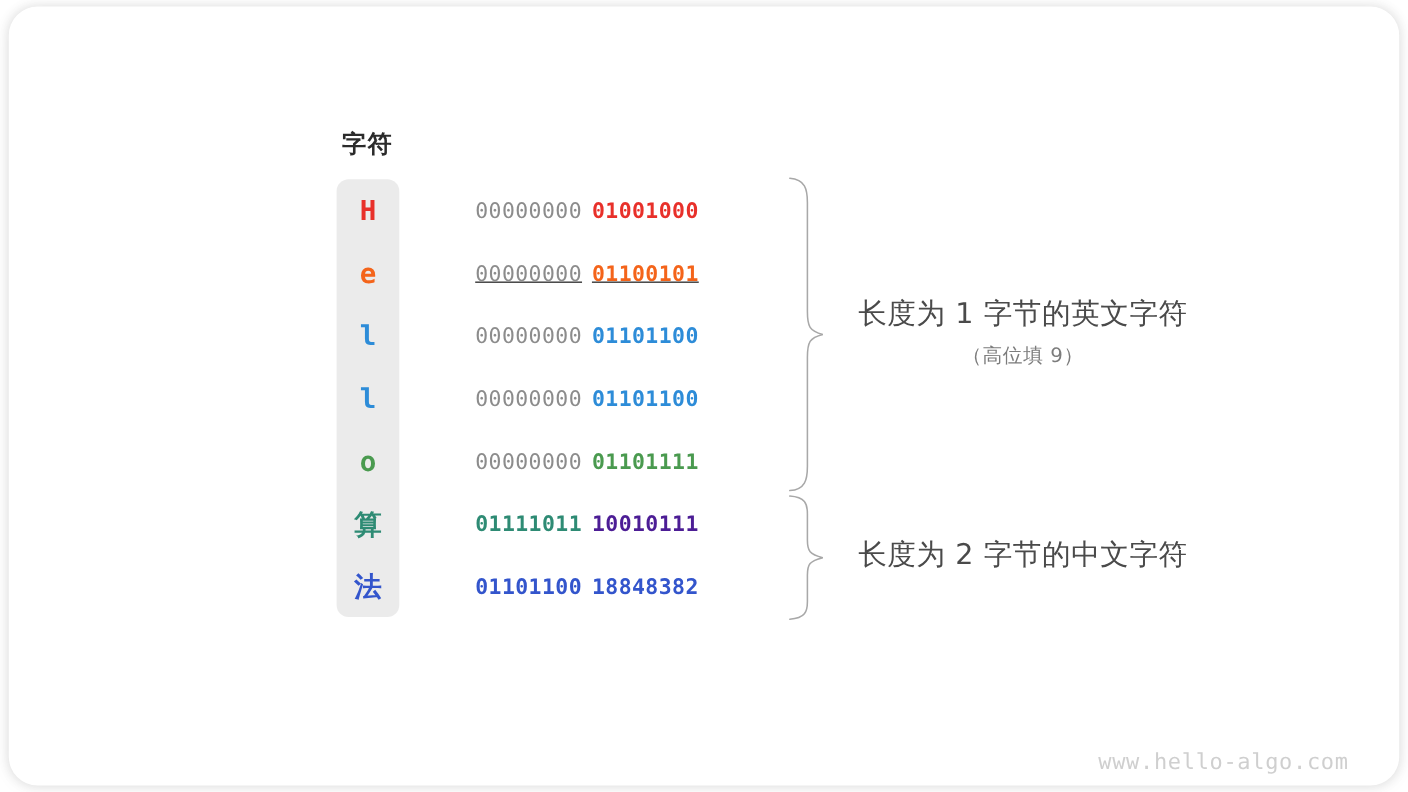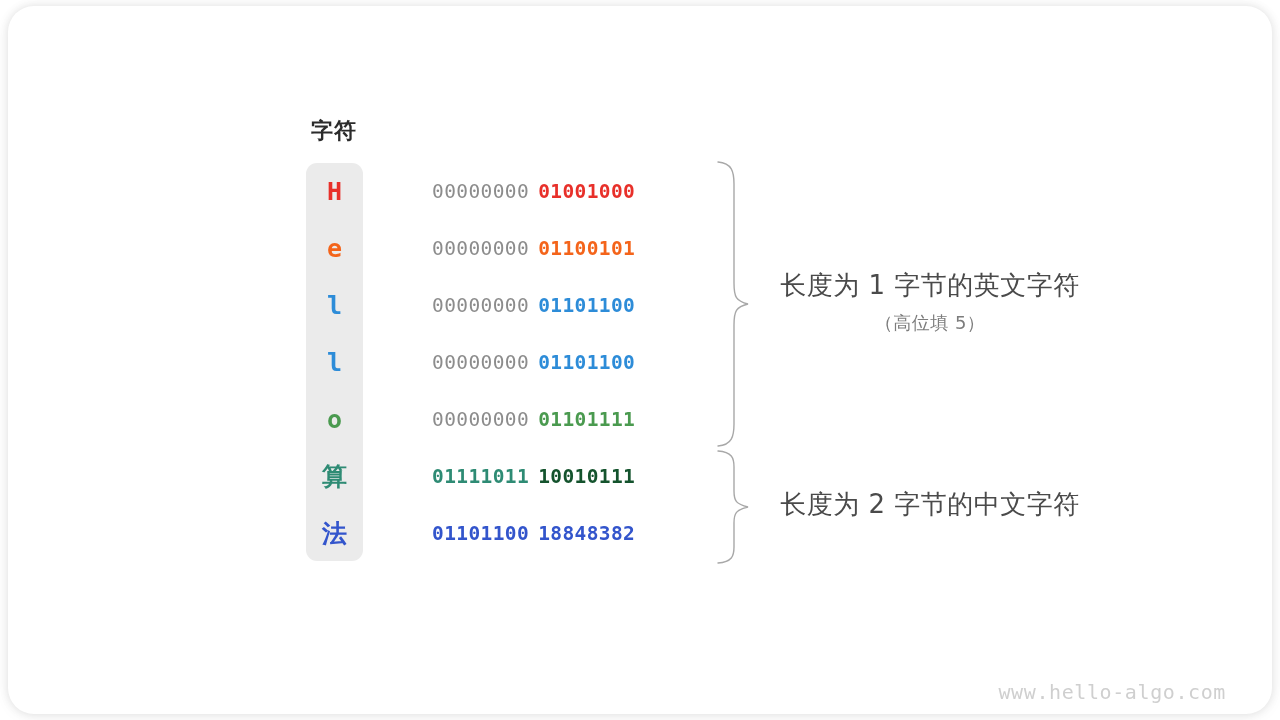--- a/index.html
+++ b/index.html
@@ -173,34 +173,34 @@
   <div class="char-cell latin" style="top: 220px; color: rgb(244, 100, 26);">e</div>
   <div class="char-cell latin" style="top: 277px; color: rgb(45, 140, 216);">l</div>
   <div class="char-cell latin" style="top: 334px; color: rgb(45, 140, 216);">l</div>
   <div class="char-cell latin" style="top: 391px; color: rgb(74, 154, 79);">o</div>
   <div class="char-cell han" style="top: 448px; color: rgb(46, 139, 116);">算</div>
   <div class="char-cell han" style="top: 505px; color: rgb(51, 85, 204);">法</div>
 
   <div class="bin-row" style="top:163px;">
     <span class="bin-high" style="color: rgb(140, 140, 140);">00000000</span><span class="bin-sep"></span><span class="bin-low" style="color: rgb(232, 48, 42);">01001000</span>
   </div>
-  <div class="bin-row" style="top:220px;">
+  <div class="bin-row" style="top:220px;text-decoration:underline;">
     <span class="bin-high" style="color: rgb(140, 140, 140);">00000000</span><span class="bin-sep"></span><span class="bin-low" style="color: rgb(244, 100, 26);">01100101</span>
   </div>
   <div class="bin-row" style="top:277px;">
     <span class="bin-high" style="color: rgb(140, 140, 140);">00000000</span><span class="bin-sep"></span><span class="bin-low" style="color: rgb(45, 140, 216);">01101100</span>
   </div>
   <div class="bin-row" style="top:334px;">
     <span class="bin-high" style="color: rgb(140, 140, 140);">00000000</span><span class="bin-sep"></span><span class="bin-low" style="color: rgb(45, 140, 216);">01101100</span>
   </div>
   <div class="bin-row" style="top:391px;">
     <span class="bin-high" style="color: rgb(140, 140, 140);">00000000</span><span class="bin-sep"></span><span class="bin-low" style="color: rgb(74, 154, 79);">01101111</span>
   </div>
   <div class="bin-row" style="top:448px;">
-    <span class="bin-high" style="color: rgb(46, 139, 116); font-weight: bold;">01111011</span><span class="bin-sep"></span><span class="bin-low" style="color: #14532d;">10010111</span>
+    <span class="bin-high" style="color: rgb(46, 139, 116); font-weight: bold;">01111011</span><span class="bin-sep"></span><span class="bin-low" style="color: #4c1d95;">10010111</span>
   </div>
   <div class="bin-row" style="top:505px;">
     <span class="bin-high" style="color: rgb(51, 85, 204); font-weight: bold;">01101100</span><span class="bin-sep"></span><span class="bin-low" style="color: rgb(51, 85, 204);">18848382</span>
   </div>
 
   <svg class="brace" id="brace-1" style="left:712px; top:158px;" width="44" height="292" viewBox="0 0 44 292">
     <path d="M 6 4
              C 20 5, 22 14, 22 26
              L 22 125
              C 22 139, 24 143, 36 146
@@ -214,21 +214,21 @@
              C 20 5, 22 11, 22 20
              L 22 44
              C 22 54, 24 57, 36 60
              C 24 63, 22 66, 22 76
              L 22 100
              C 22 109, 20 115, 6 116" fill="none" stroke="#a8a8a8" stroke-width="1.4" stroke-linecap="round"></path>
   </svg>
 
   <div class="annotation" id="annotation-1">
     <div class="line1">长度为 1 字节的英文字符</div>
-    <div class="line2">（高位填 5）</div>
+    <div class="line2">（高位填 9）</div>
   </div>
   <div class="annotation" id="annotation-2">
     <div class="line1">长度为 2 字节的中文字符</div>
   </div>
 
   <div id="watermark" style="color: rgb(207, 207, 207);">www.hello-algo.com</div>
 
 </div>
 
 </body></html>

